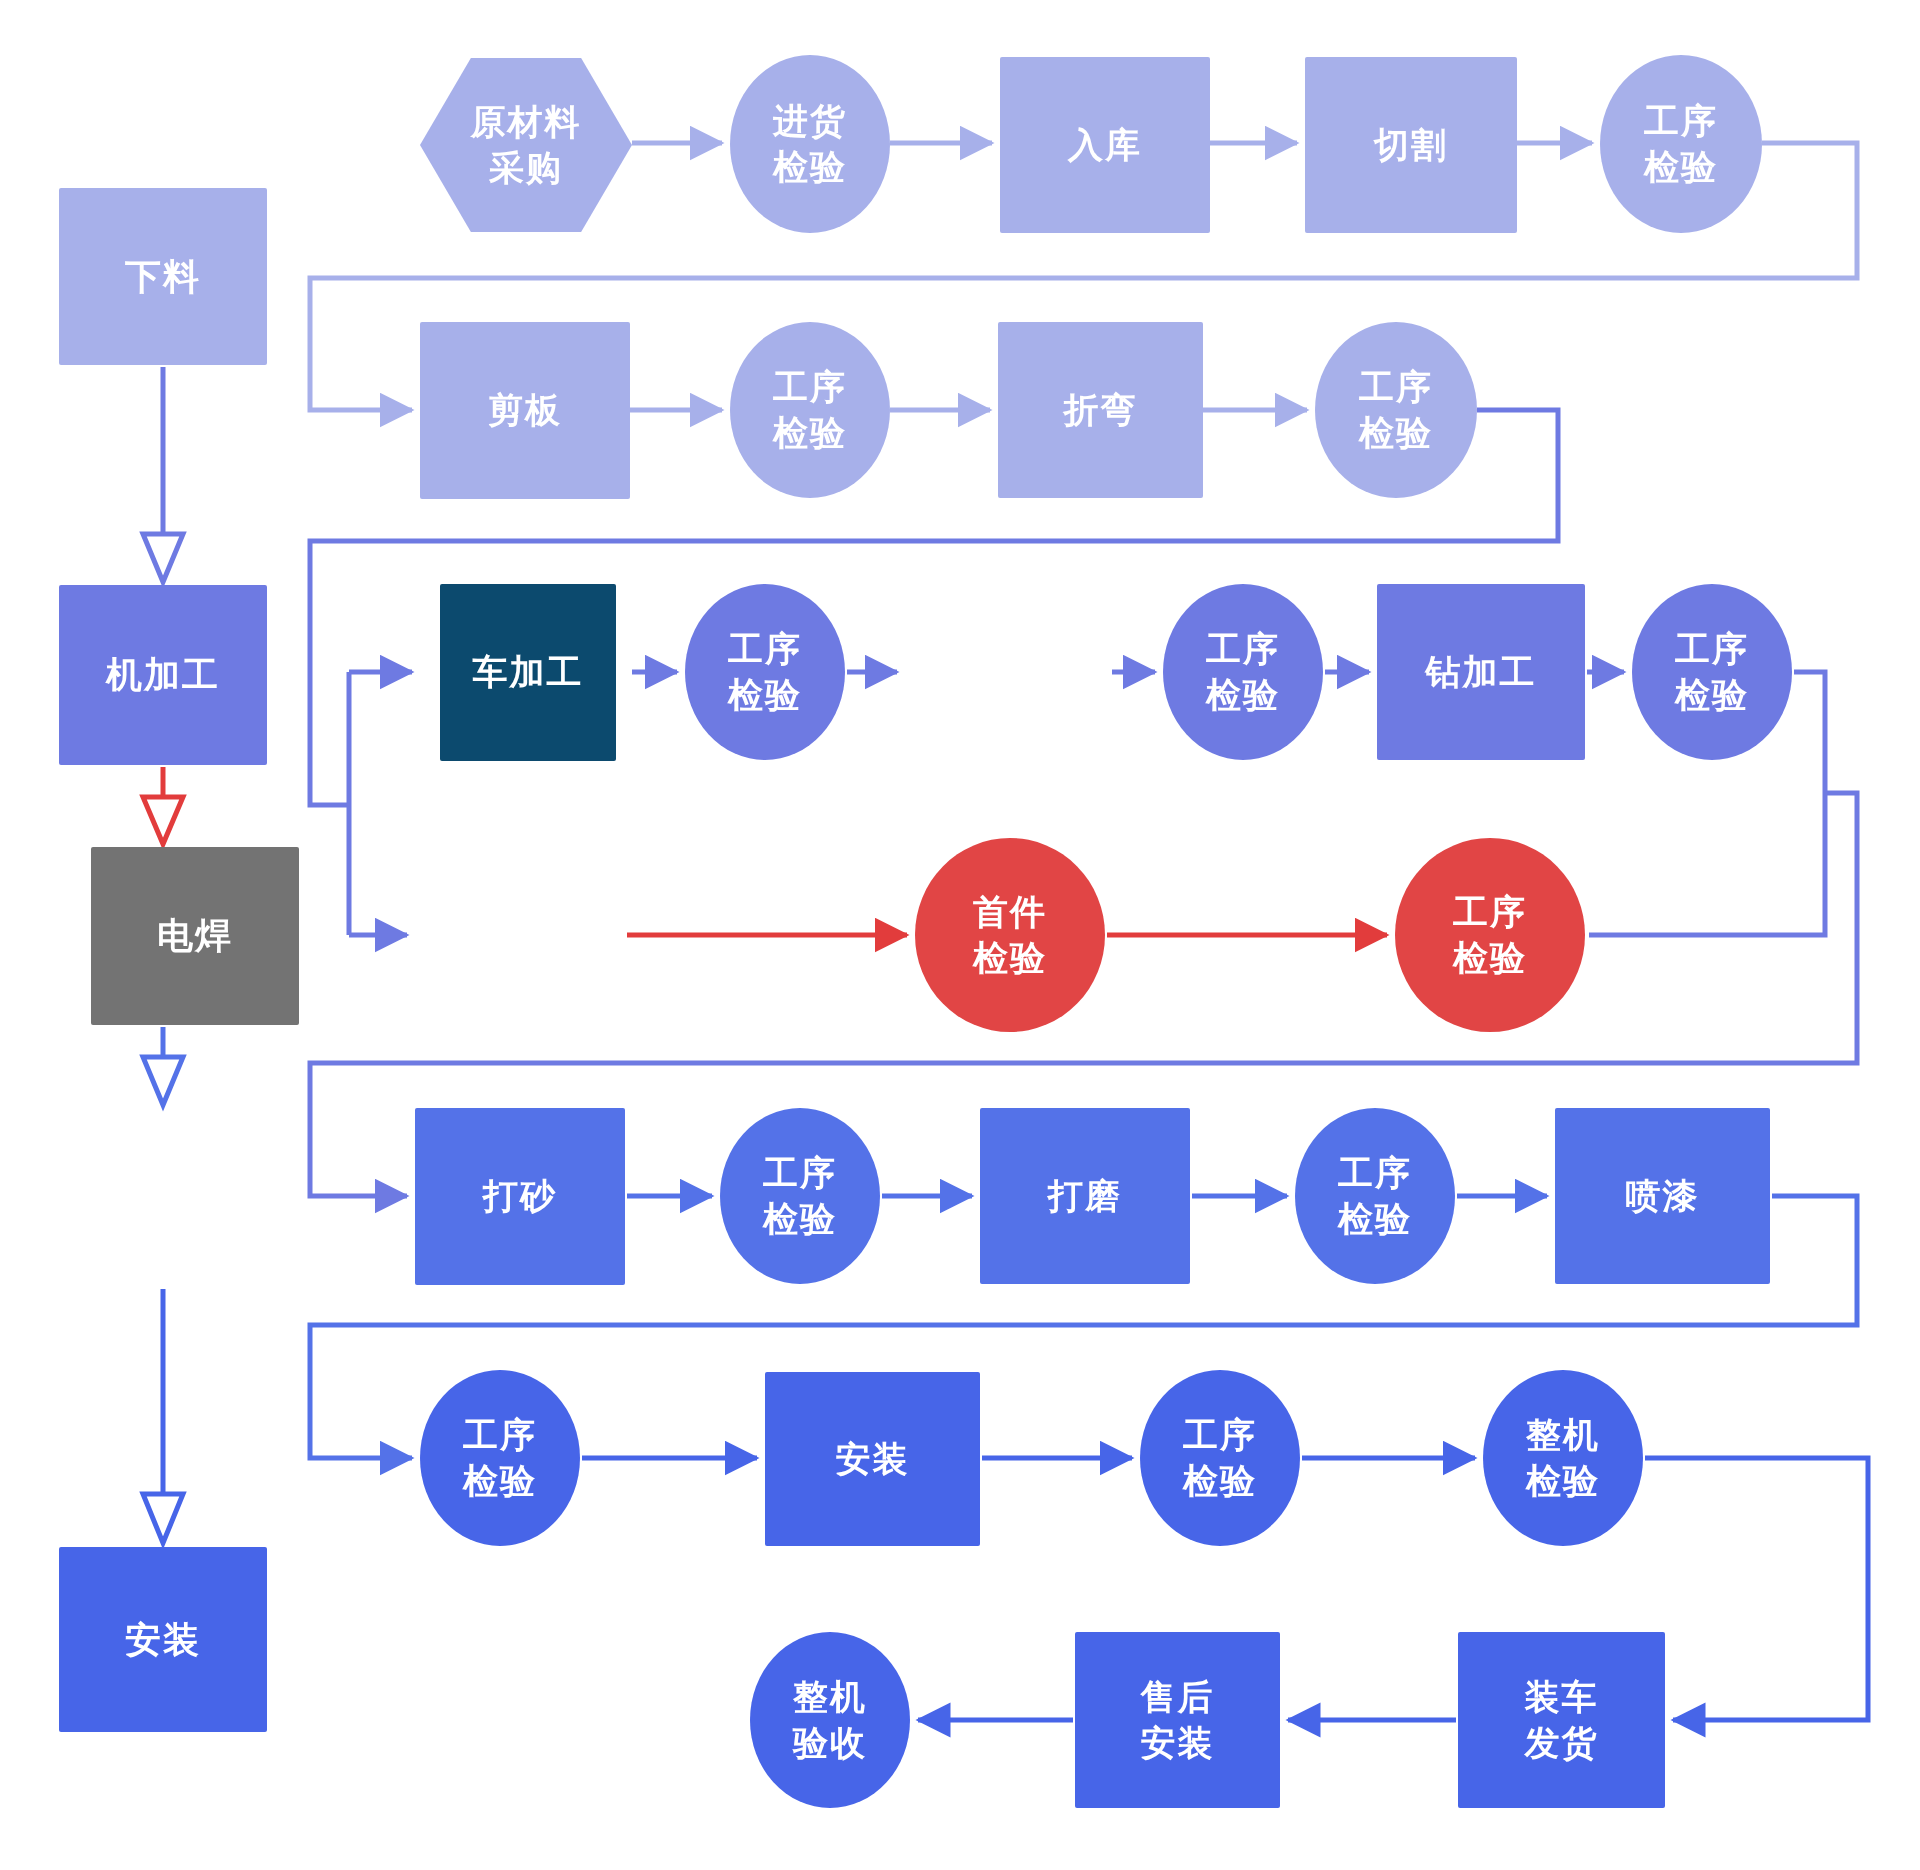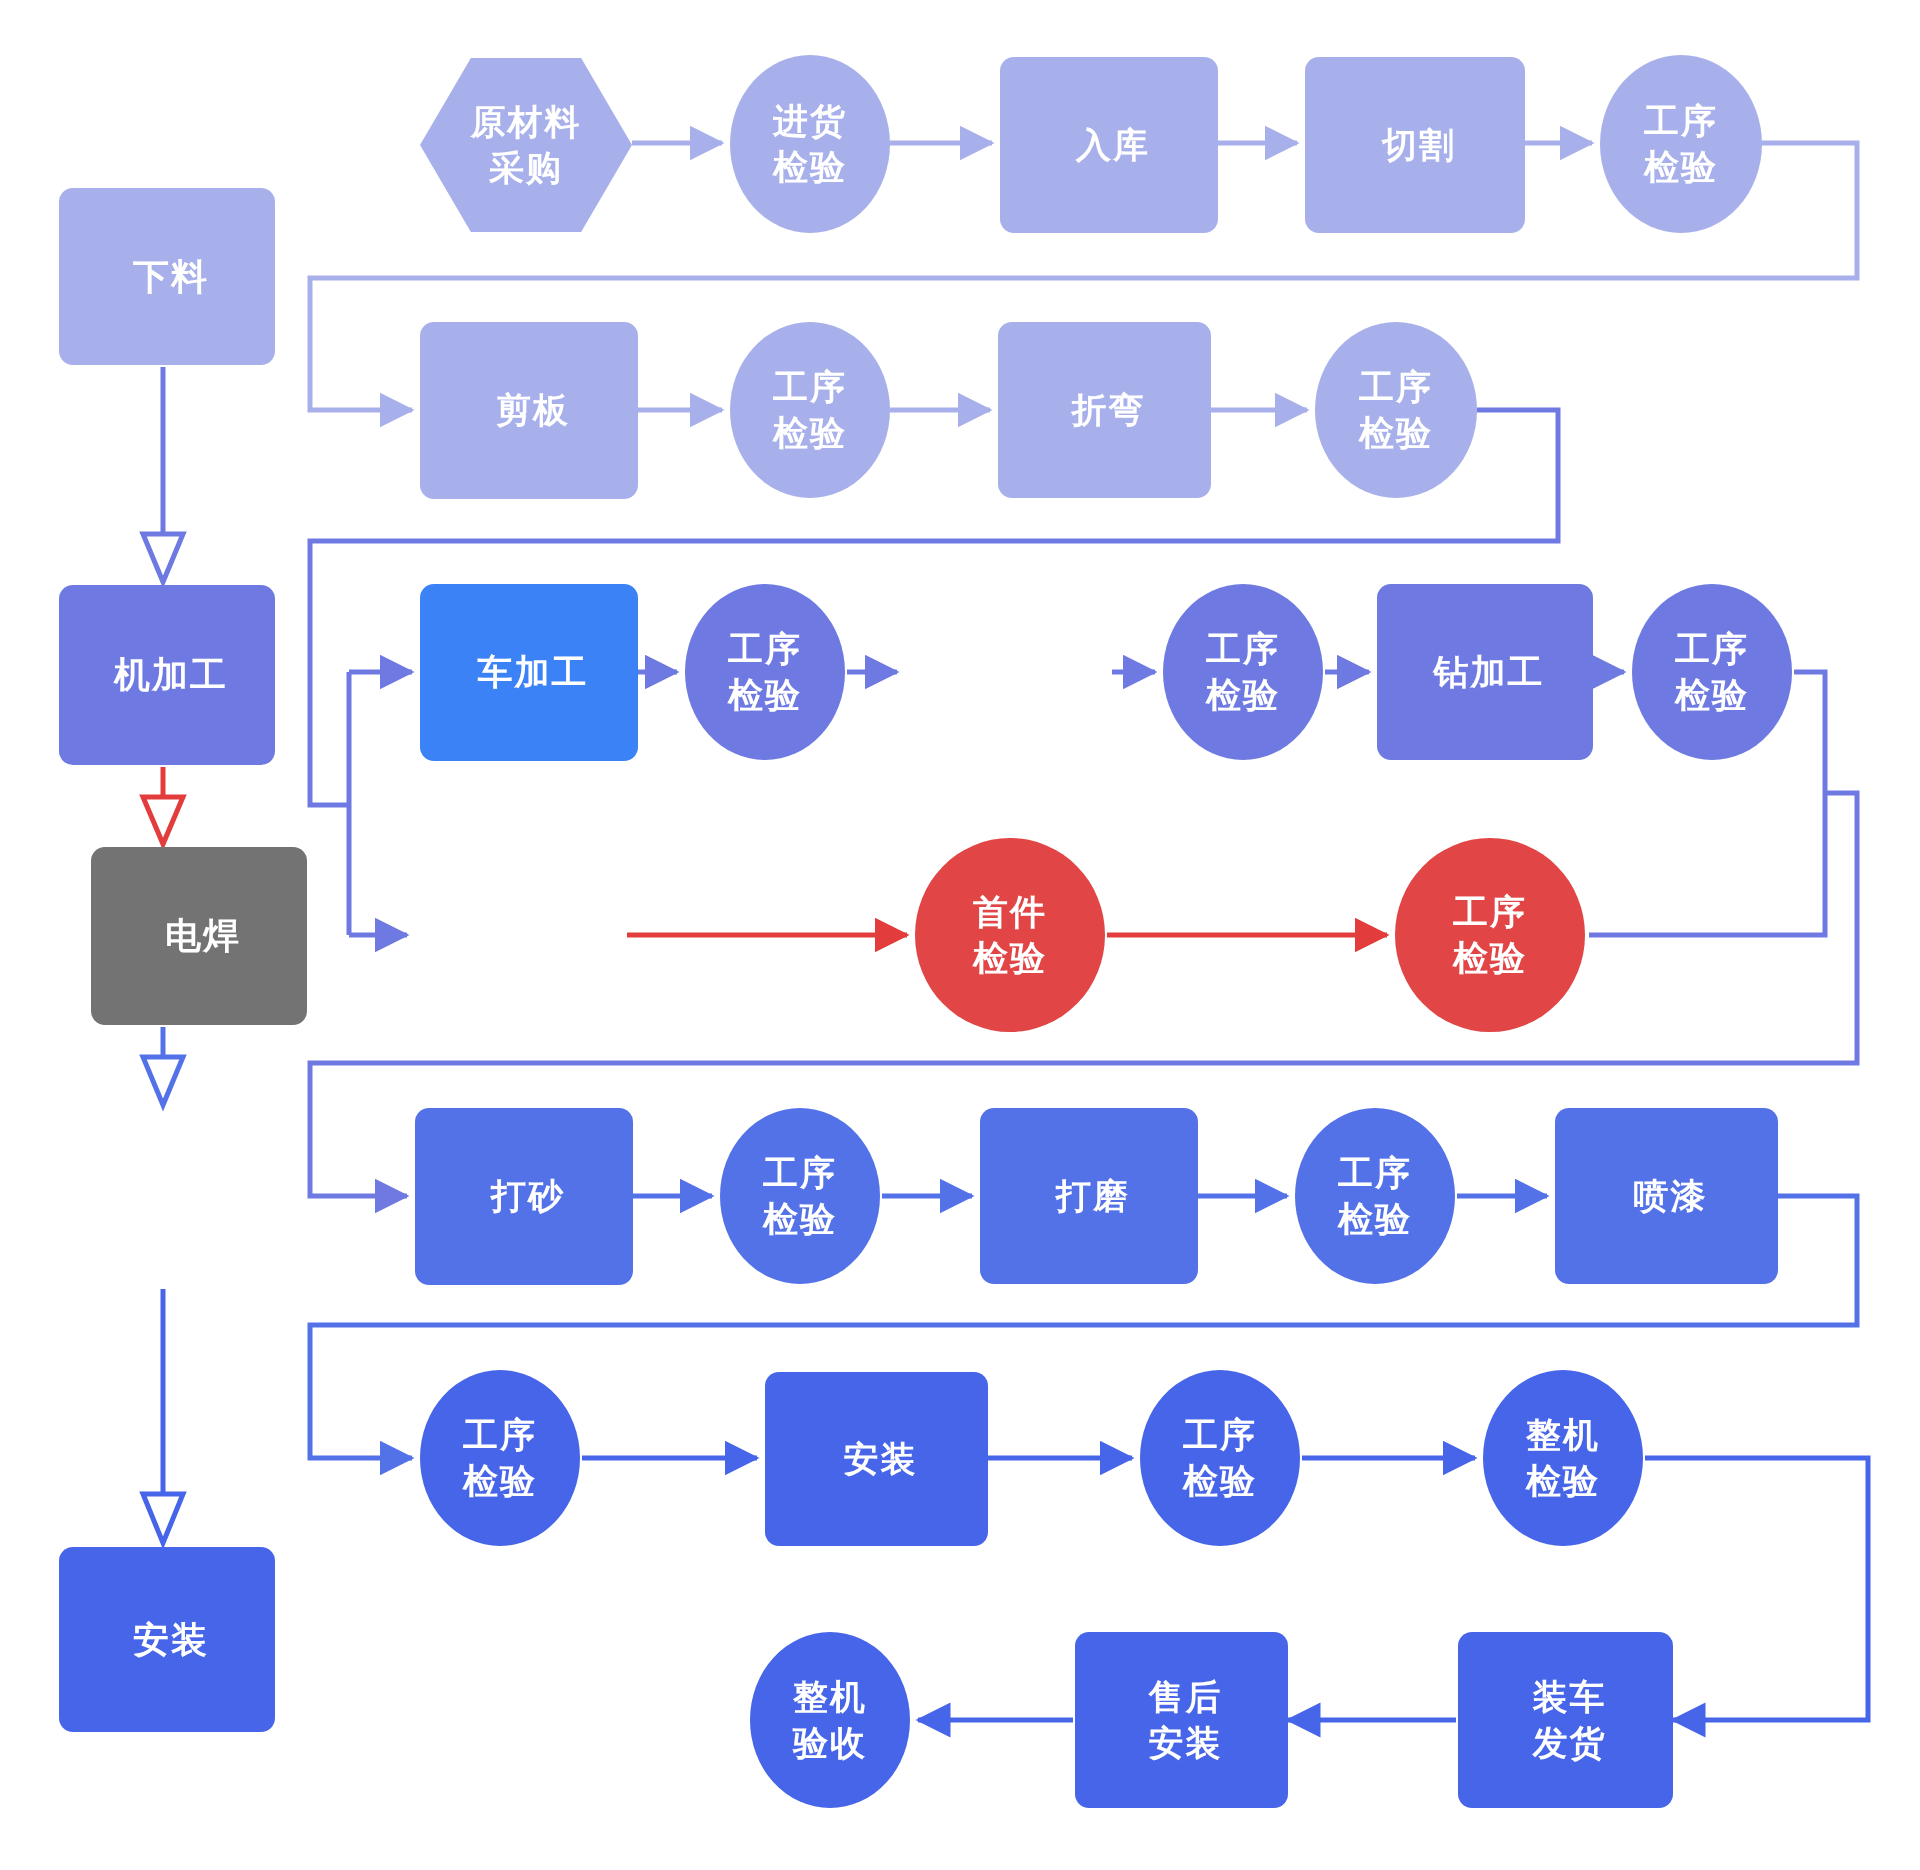--- a/index.html
+++ b/index.html
@@ -4,21 +4,21 @@
 <style>
   html,body{margin:0;padding:0;background:#ffffff;}
   body{width:1920px;height:1870px;position:relative;font-family:"Liberation Sans",sans-serif;}
   #canvas{position:absolute;left:0;top:0;width:1920px;height:1870px;}
   #wires{position:absolute;left:0;top:0;z-index:1;}
   .node{
     position:absolute;z-index:2;display:flex;align-items:center;justify-content:center;
     color:#ffffff;font-weight:bold;font-size:35px;line-height:1.32;letter-spacing:2px;
     text-align:center;white-space:pre-line;
   }
-  .rect{border-radius:14px;padding-left:8px;}
+  .rect{border-radius:2px;}
   .ellipse{border-radius:50%;}
   .hexagon{clip-path:polygon(24% 0%,76% 0%,100% 50%,76% 100%,24% 100%,0% 50%);}
   .big{font-size:36px;}
 </style>
 </head>
 <body>
 
 <div id="canvas">
 
   <svg id="wires" width="1920" height="1870" viewBox="0 0 1920 1870">
@@ -116,21 +116,21 @@
   <div class="node ellipse" style="left: 1600px; top: 55px; width: 162px; height: 178px; background-color: rgb(167, 176, 234);">工序
 检验</div>
 
   <div class="node rect" style="left: 420px; top: 322px; width: 210px; height: 177px; background-color: rgb(167, 176, 234);">剪板</div>
   <div class="node ellipse" style="left: 730px; top: 322px; width: 160px; height: 176px; background-color: rgb(167, 176, 234);">工序
 检验</div>
   <div class="node rect" style="left: 998px; top: 322px; width: 205px; height: 176px; background-color: rgb(167, 176, 234);">折弯</div>
   <div class="node ellipse" style="left: 1315px; top: 322px; width: 162px; height: 176px; background-color: rgb(167, 176, 234);">工序
 检验</div>
 
-  <div class="node rect" style="left: 420px; top: 584px; width: 210px; height: 177px; background-color: #3b82f6;">车加工</div>
+  <div class="node rect" style="left: 440px; top: 584px; width: 176px; height: 177px; background-color: #0c4a6e;">车加工</div>
   <div class="node ellipse" style="left: 685px; top: 584px; width: 160px; height: 176px; background-color: rgb(110, 122, 226);">工序
 检验</div>
   <div class="node ellipse" style="left: 1163px; top: 584px; width: 160px; height: 176px; background-color: rgb(110, 122, 226);">工序
 检验</div>
   <div class="node rect" style="left: 1377px; top: 584px; width: 208px; height: 176px; background-color: rgb(110, 122, 226);">钻加工</div>
   <div class="node ellipse" style="left: 1632px; top: 584px; width: 160px; height: 176px; background-color: rgb(110, 122, 226);">工序
 检验</div>
 
   <div class="node ellipse" style="left: 915px; top: 838px; width: 190px; height: 194px; background-color: rgb(225, 69, 69);">首件
 检验</div>

